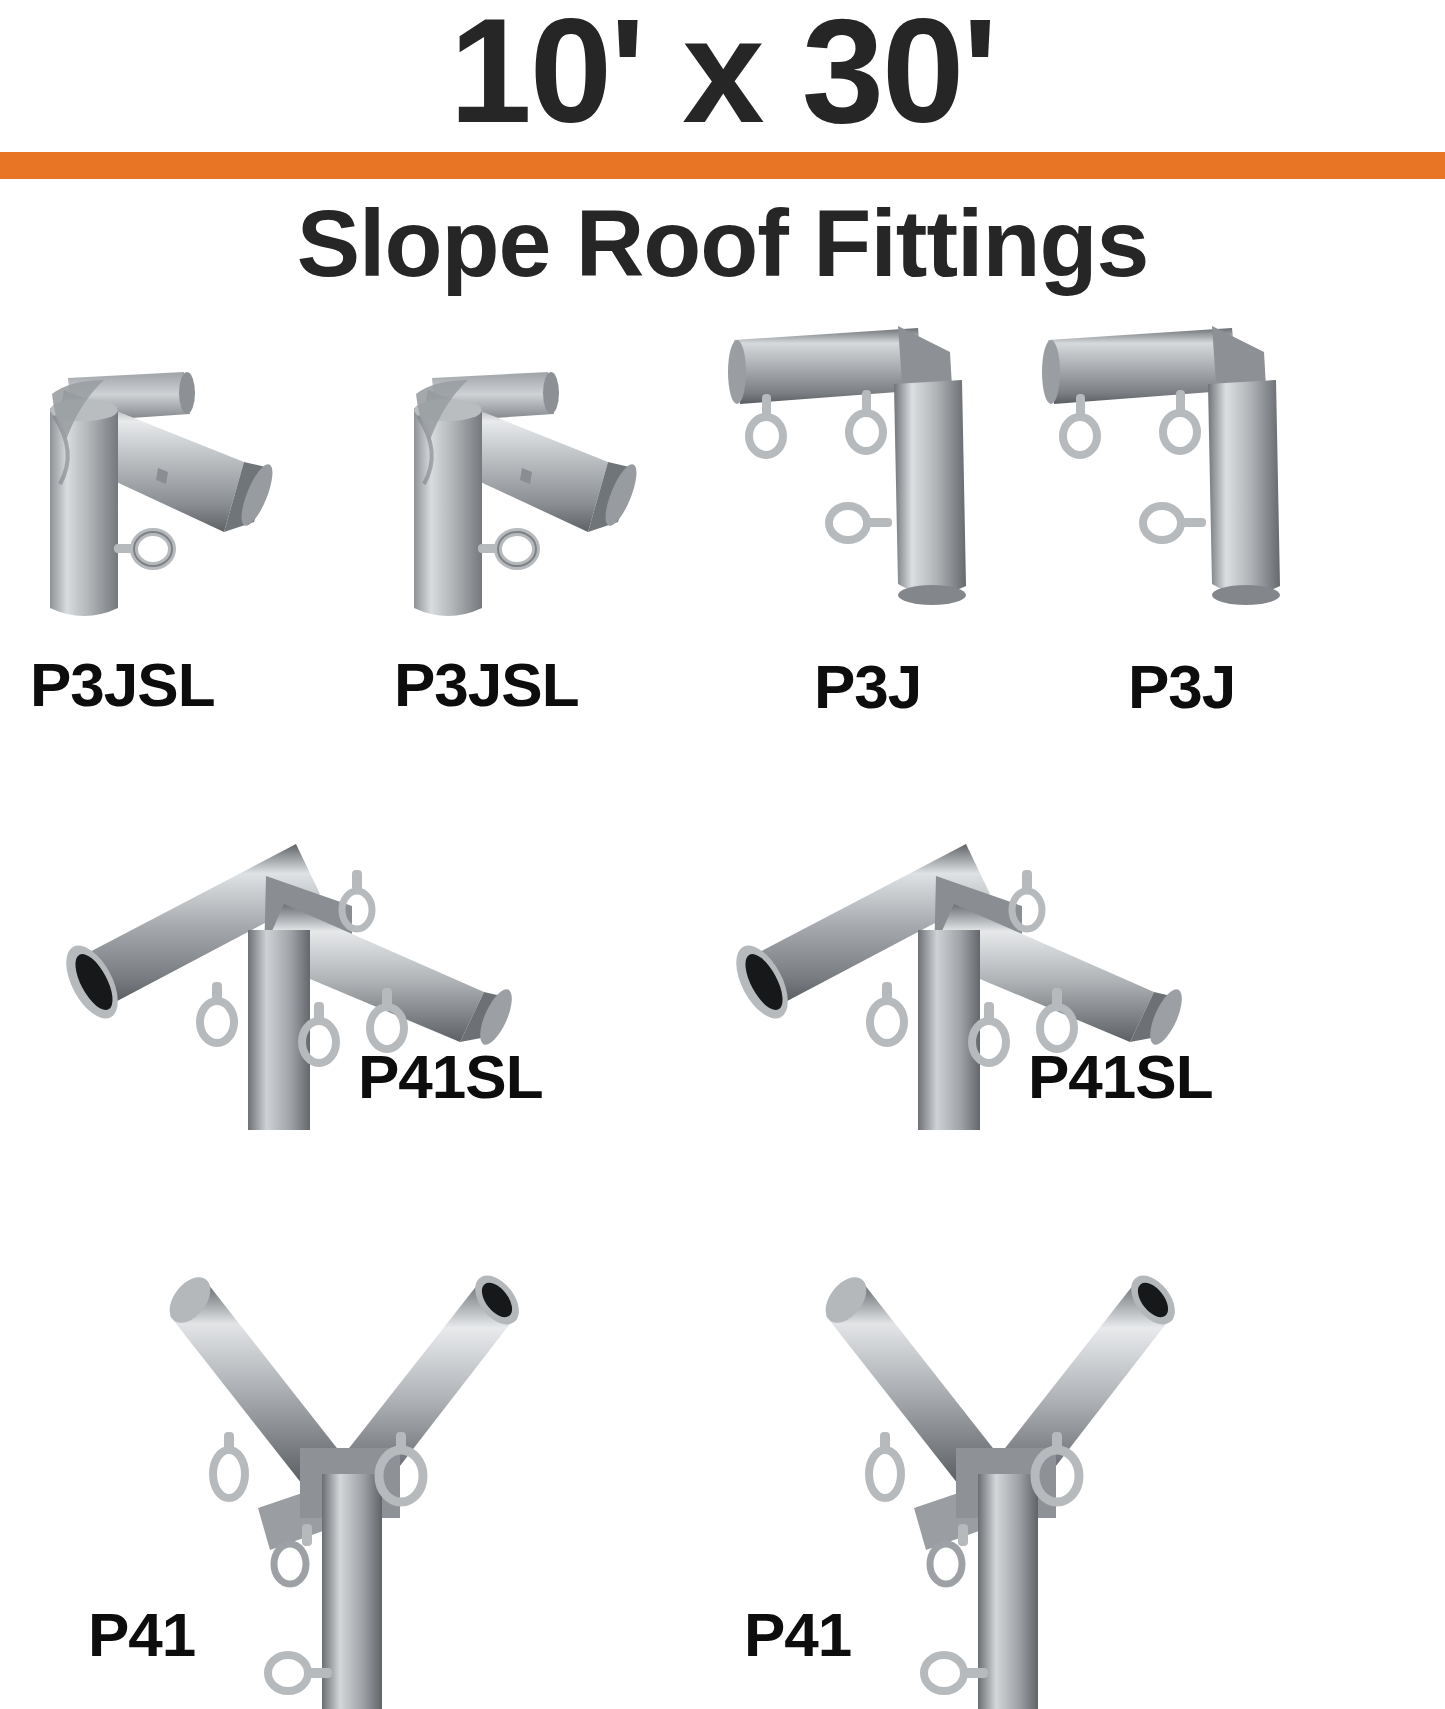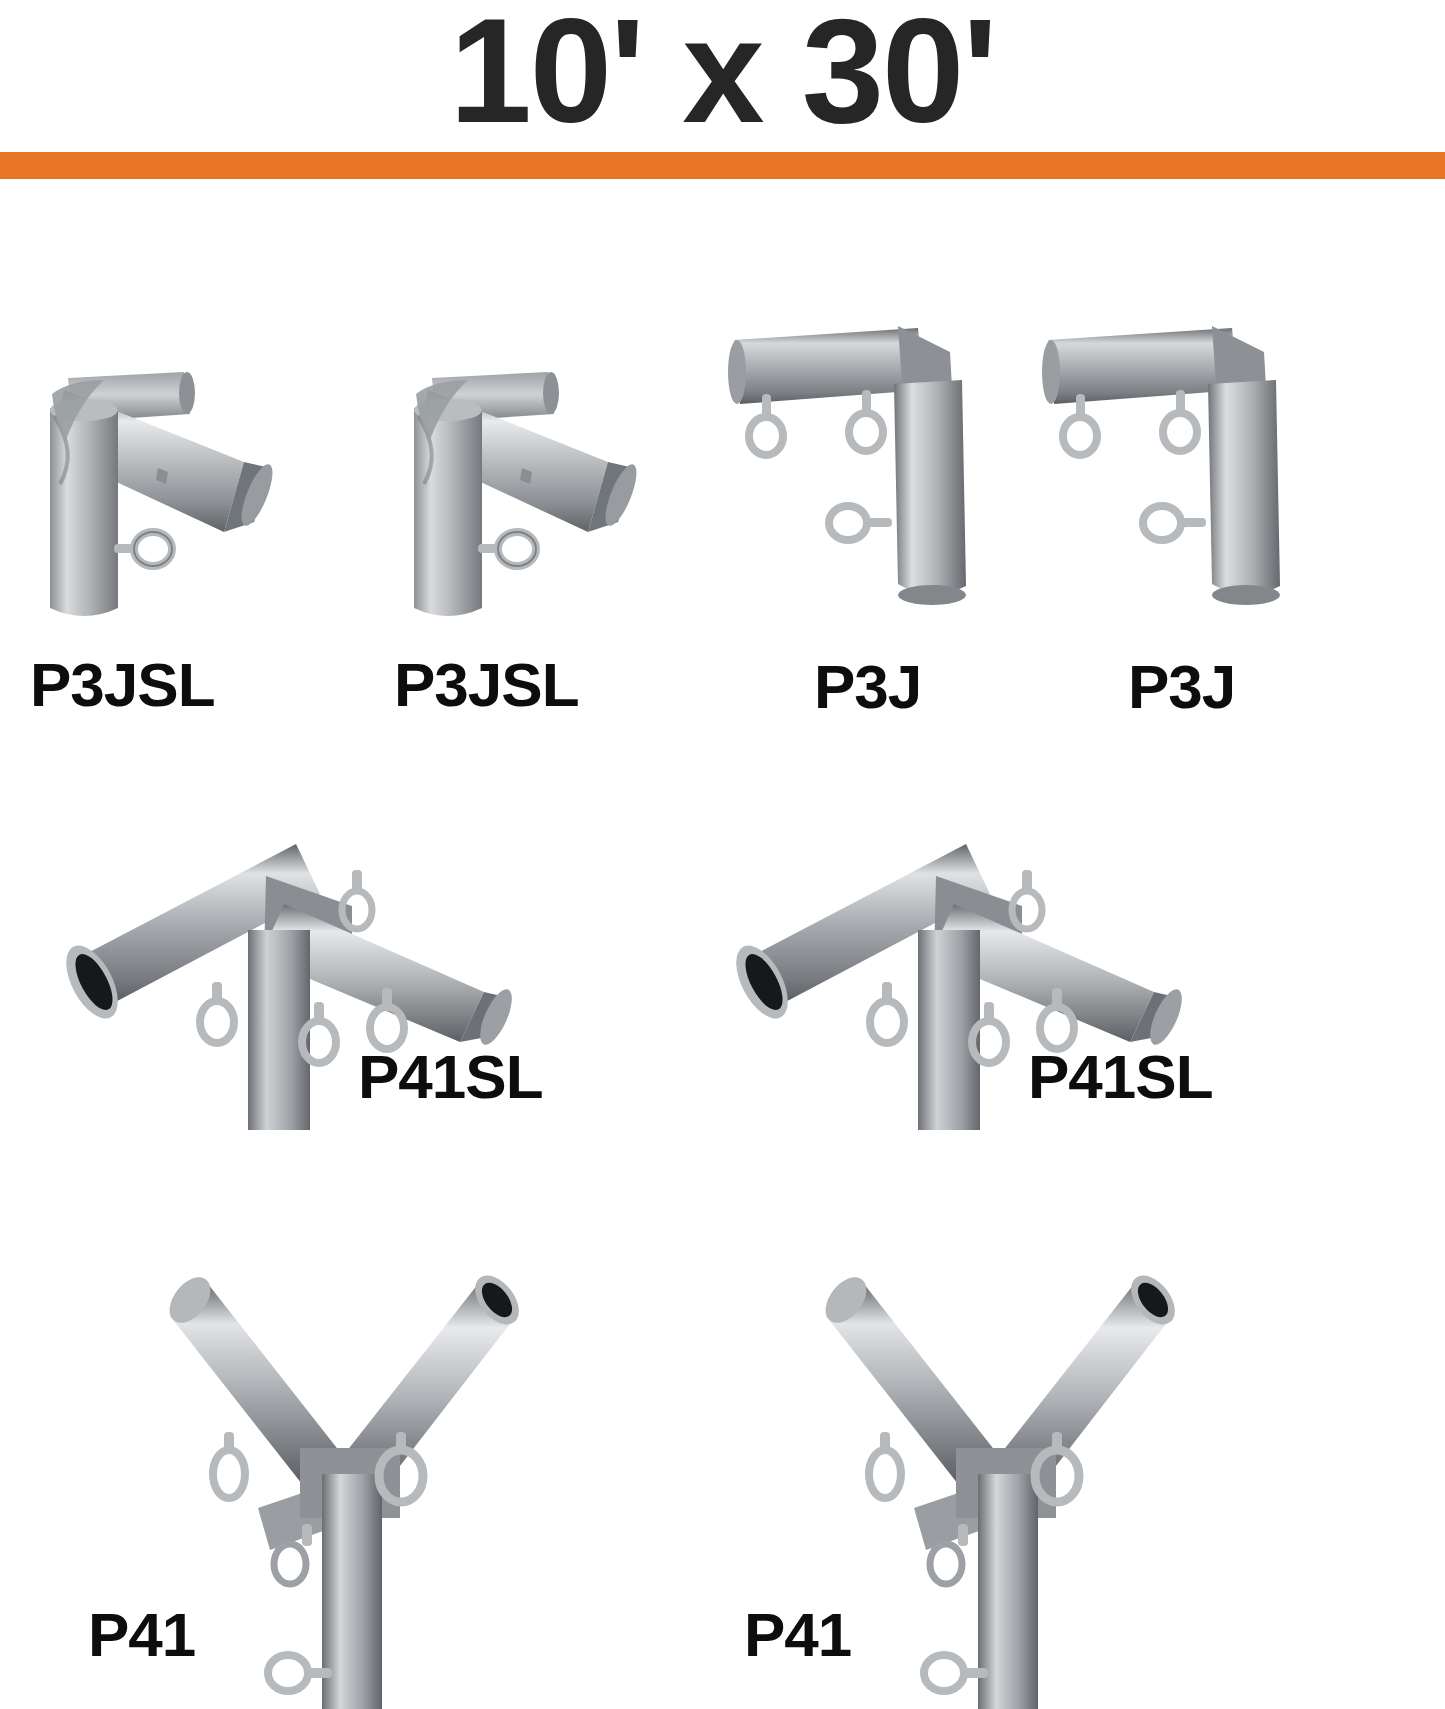--- a/index.html
+++ b/index.html
@@ -75,20 +75,21 @@
 </style>
 </head>
 <body>
 
 <div class="page">
 
   <div class="title-dimensions">10' x 30'</div>
 
   <div class="divider-bar"></div>
 
+  <div class="title-sub">Slope Roof Fittings</div>
 
   <div class="row row-1">
 
     <div class="cell" style="left:8px; top:38px; width:320px; height:290px;">
       <svg class="fit" width="320" height="290" viewBox="0 0 320 290">
         <defs>
           <linearGradient id="g_vert_a" x1="0" y1="0" x2="1" y2="0">
             <stop offset="0" stop-color="#8e9296"></stop>
             <stop offset="0.25" stop-color="#d9dbdd"></stop>
             <stop offset="0.55" stop-color="#b4b8bb"></stop>

